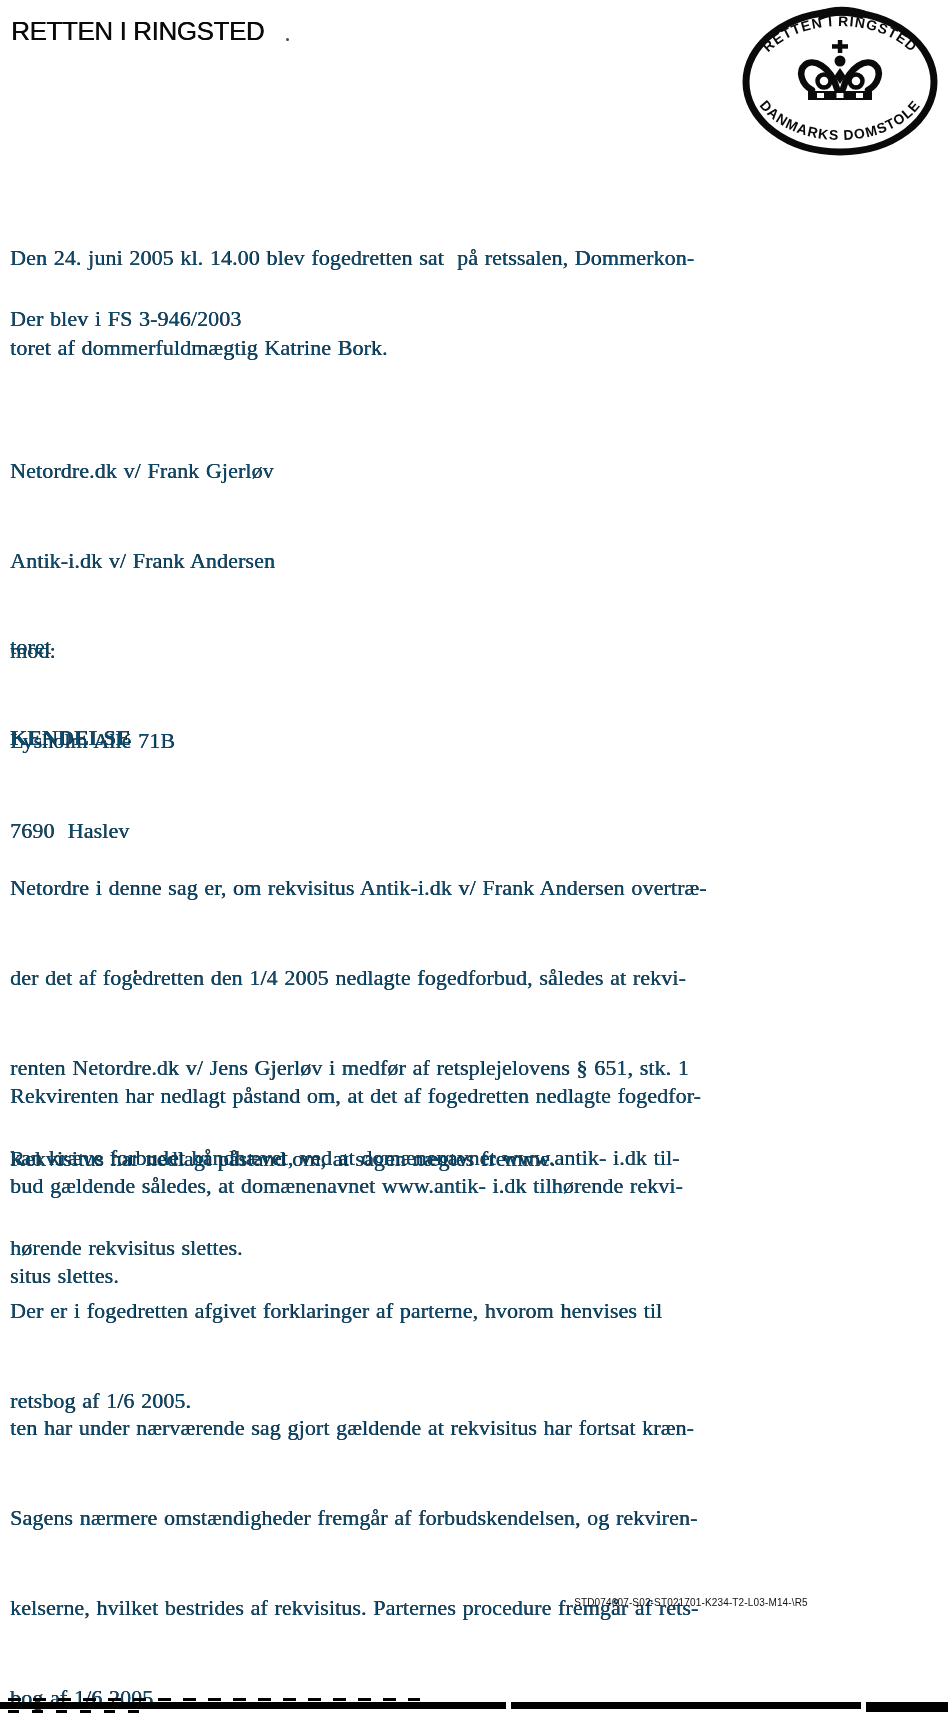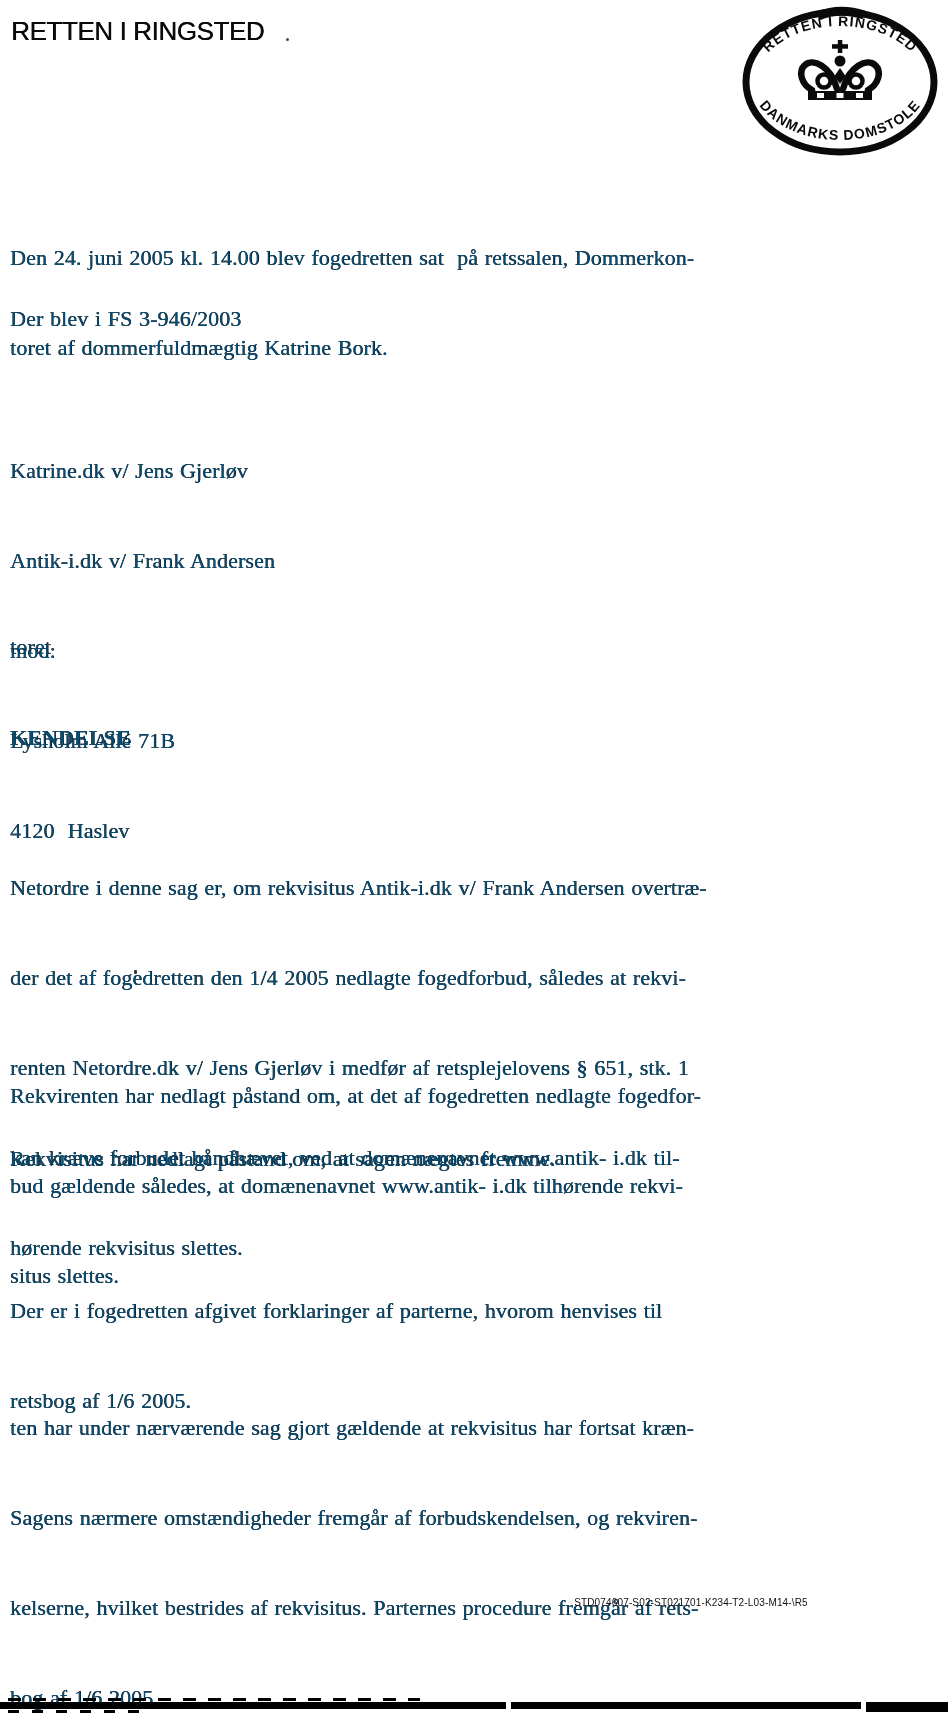--- a/index.html
+++ b/index.html
@@ -148,25 +148,25 @@
   </svg>
 
   <div class="tblock" style="top:183px">
     <div>Den 24. juni 2005 kl. 14.00 blev fogedretten sat  på retssalen, Dommerkon-</div>
     <div>toret af dommerfuldmægtig Katrine Bork.</div>
   </div>
 
   <div class="tblock" style="top:304px">Der blev i FS 3-946/2003</div>
 
   <div class="tblock" style="top:396px">
-    <div>Katrine.dk v/ Jens Gjerløv</div>
+    <div>Netordre.dk v/ Frank Gjerløv</div>
     <div>Antik-i.dk v/ Frank Andersen</div>
     <div>mod:</div>
     <div>Lysholm Allé 71B</div>
-    <div>4120  Haslev</div>
+    <div>7690  Haslev</div>
   </div>
 
   <div class="tblock" style="top:632px">toret</div>
 
   <div class="tblock bold" style="top:723px">KENDELSE</div>
 
   <div class="tblock" style="top:813px">
     <div>Netordre i denne sag er, om rekvisitus Antik-i.dk v/ Frank Andersen overtræ-</div>
     <div>der det af fogedretten den 1/4 2005 nedlagte fogedforbud, således at rekvi-</div>
     <div>renten Netordre.dk v/ Jens Gjerløv i medfør af retsplejelovens § 651, stk. 1</div>

